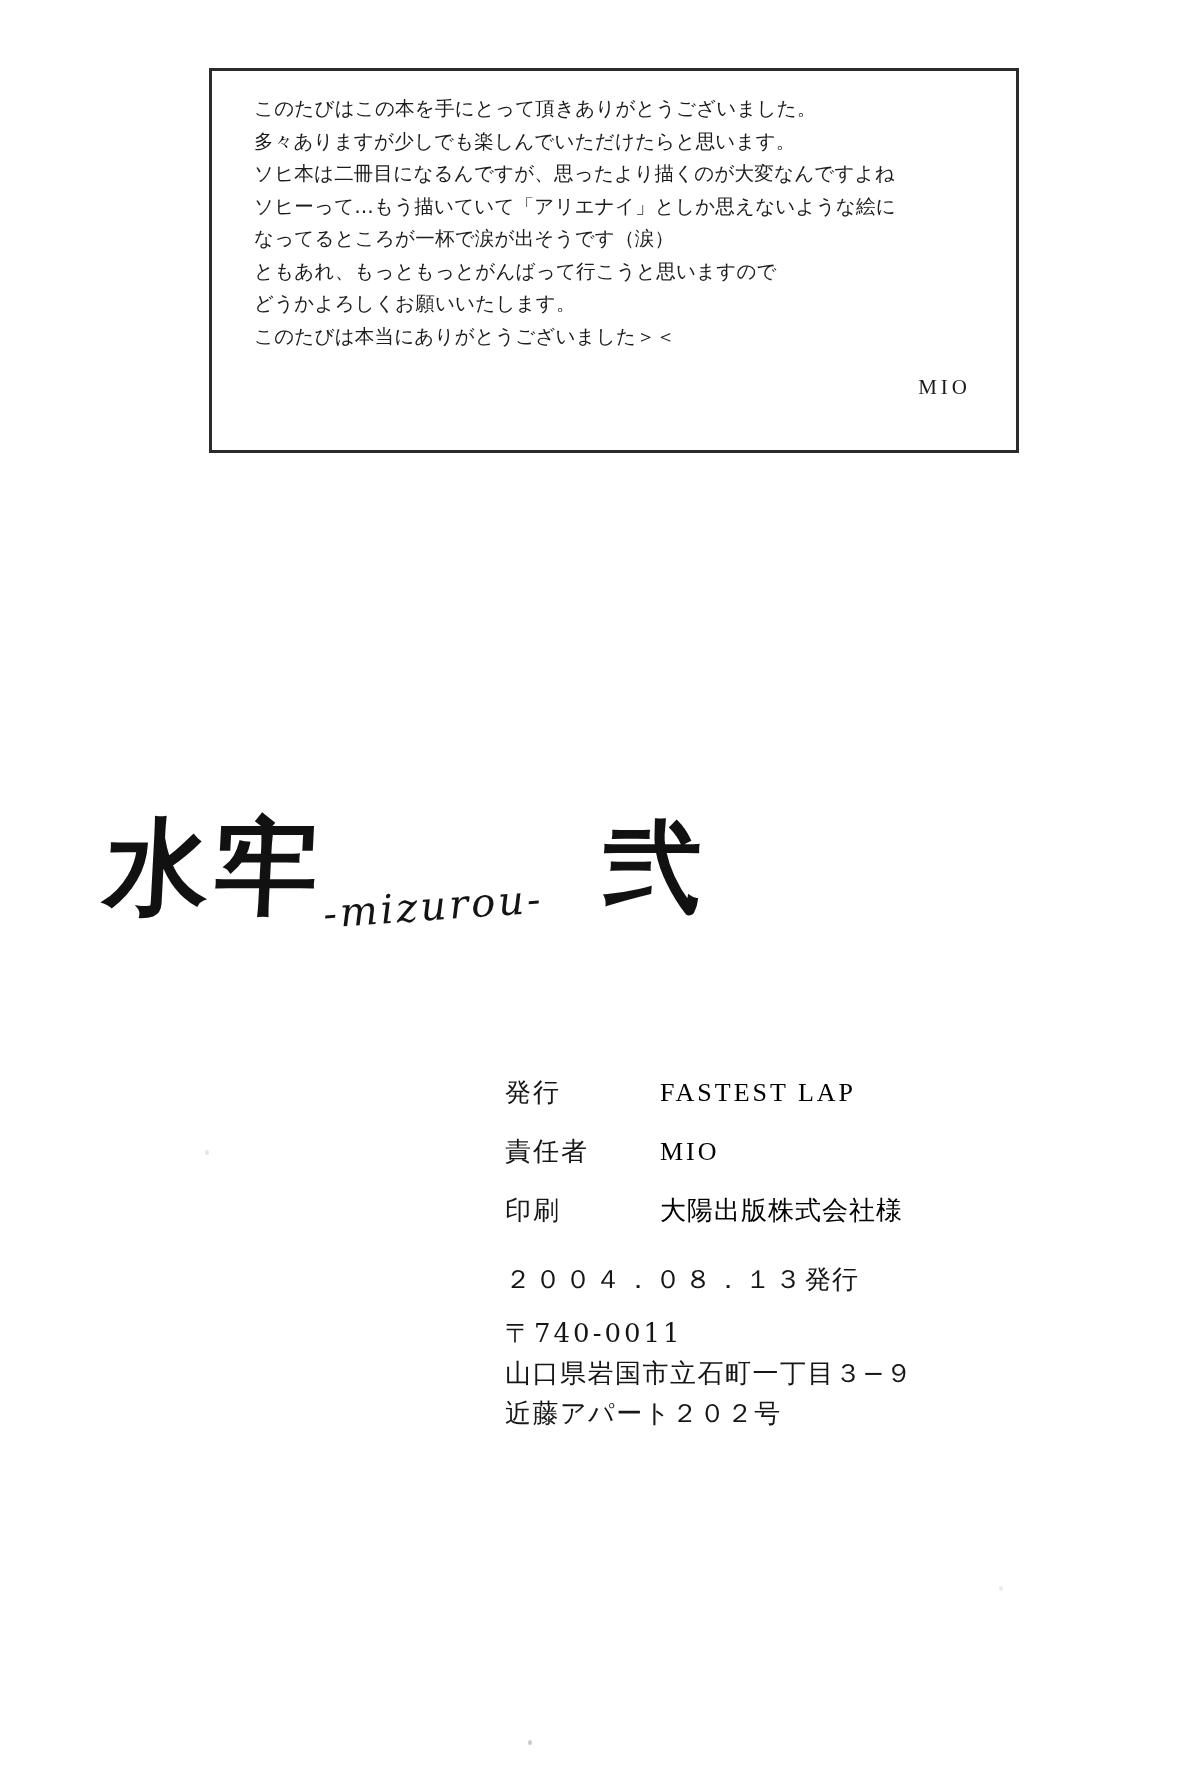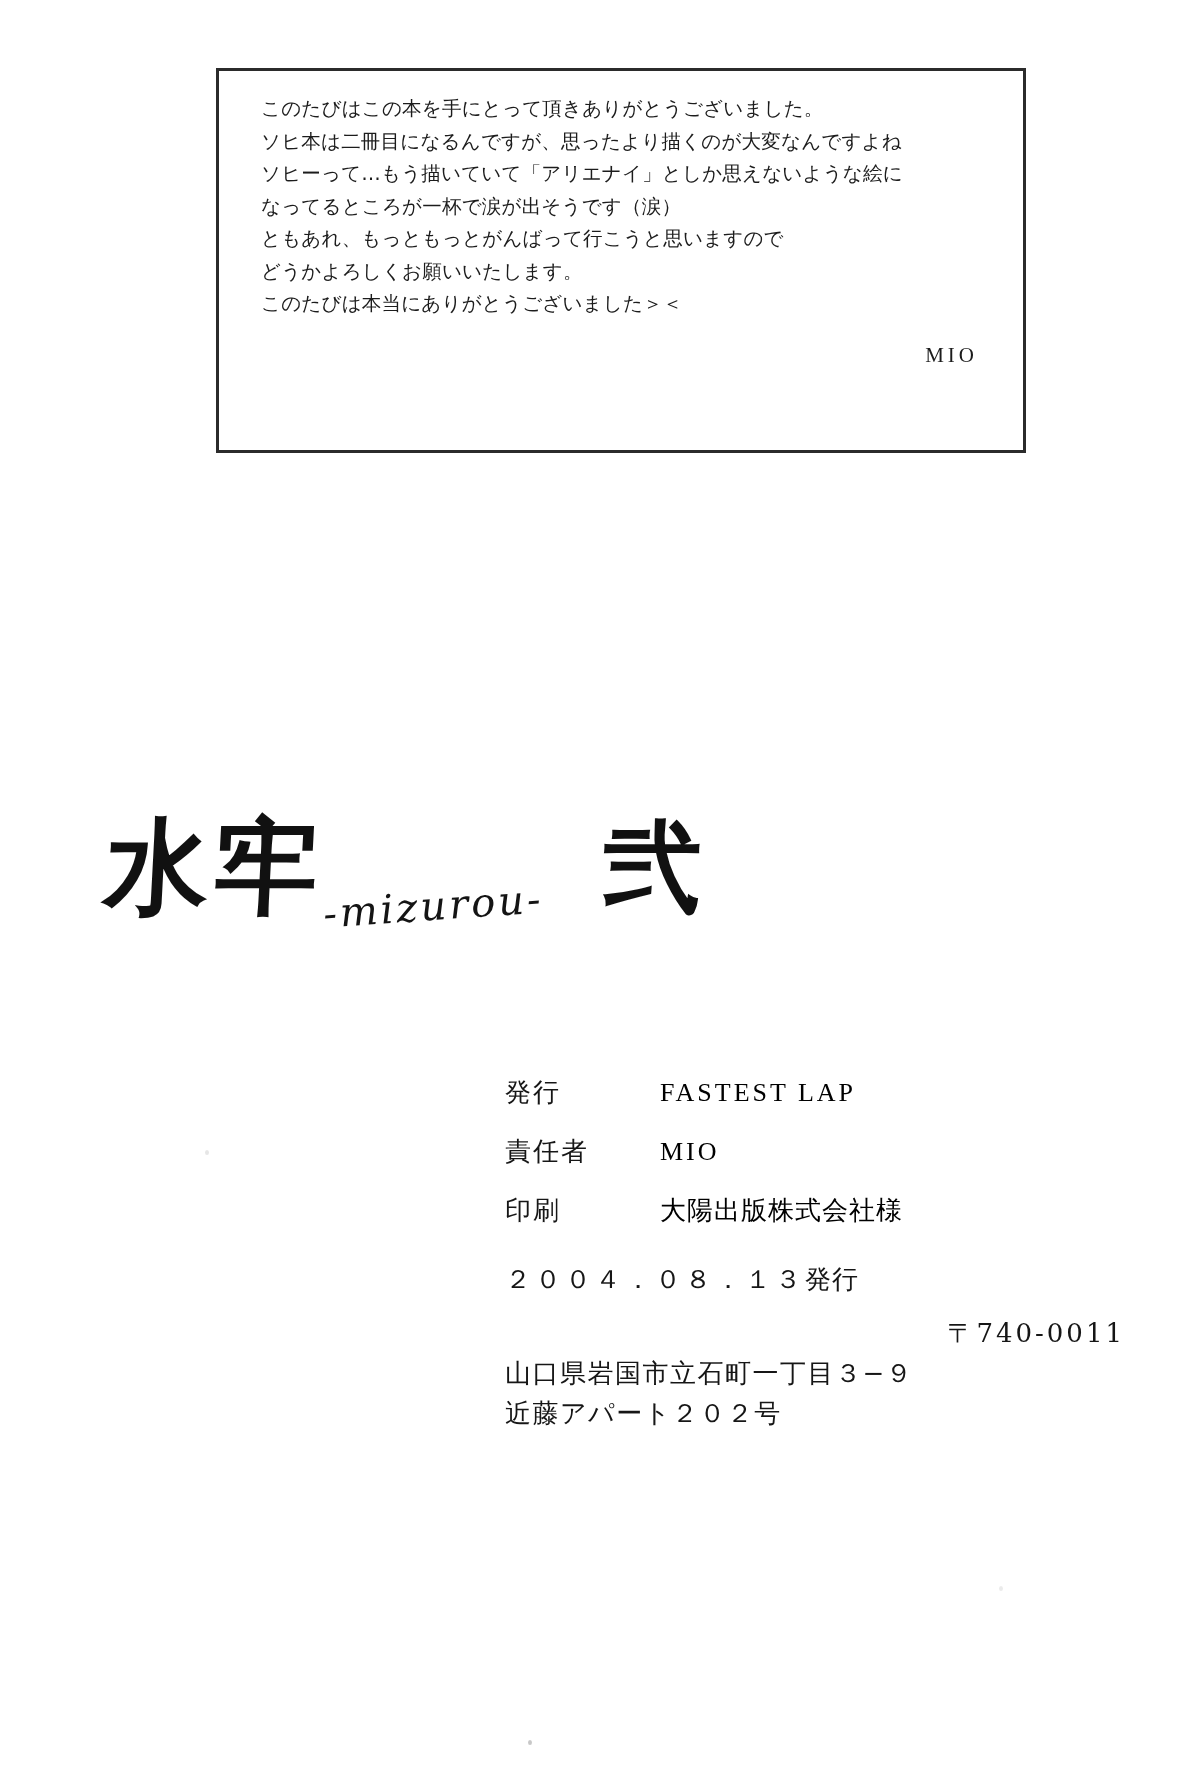--- a/index.html
+++ b/index.html
@@ -12,21 +12,21 @@
     height: 1778px;
     position: relative;
     font-family: "Liberation Serif", serif;
     color: #1a1a1a;
     overflow: hidden;
   }
 
   
   .afterword-box {
     position: absolute;
-    left: 216px;
+    left: 209px;
     top: 68px;
     width: 810px;
     height: 385px;
     border: 3px solid #2b2b2b;
     box-sizing: border-box;
     background: #ffffff;
   }
   .afterword-inner {
     padding: 22px 30px 0 42px;
   }
@@ -134,39 +134,39 @@
   }
   .addr-line {
     font-family: "DejaVu Serif", serif;
     font-size: 26px;
     letter-spacing: 1.5px;
     line-height: 40px;
     color: #161616;
   }
   .addr-line.mono-ish {
     letter-spacing: 3px;
-    text-align: right;
   }
 
   
   .speck {
     position: absolute;
     width: 4px;
     height: 5px;
     background: #9a9a9a;
     border-radius: 50%;
     opacity: 0.55;
   }
 </style>
 </head>
 <body>
 
 <div class="afterword-box">
   <div class="afterword-inner">
     <div class="afterword-line">このたびはこの本を手にとって頂きありがとうございました。</div>
+    <div class="afterword-line">多々ありますが少しでも楽しんでいただけたらと思います。</div>
     <div class="afterword-line">ソヒ本は二冊目になるんですが、思ったより描くのが大変なんですよね</div>
     <div class="afterword-line">ソヒーって…もう描いていて「アリエナイ」としか思えないような絵に</div>
     <div class="afterword-line">なってるところが一杯で涙が出そうです（涙）</div>
     <div class="afterword-line">ともあれ、もっともっとがんばって行こうと思いますので</div>
     <div class="afterword-line">どうかよろしくお願いいたします。</div>
     <div class="afterword-line">このたびは本当にありがとうございました＞＜</div>
   </div>
   <div class="afterword-sign">MIO</div>
 </div>
 

